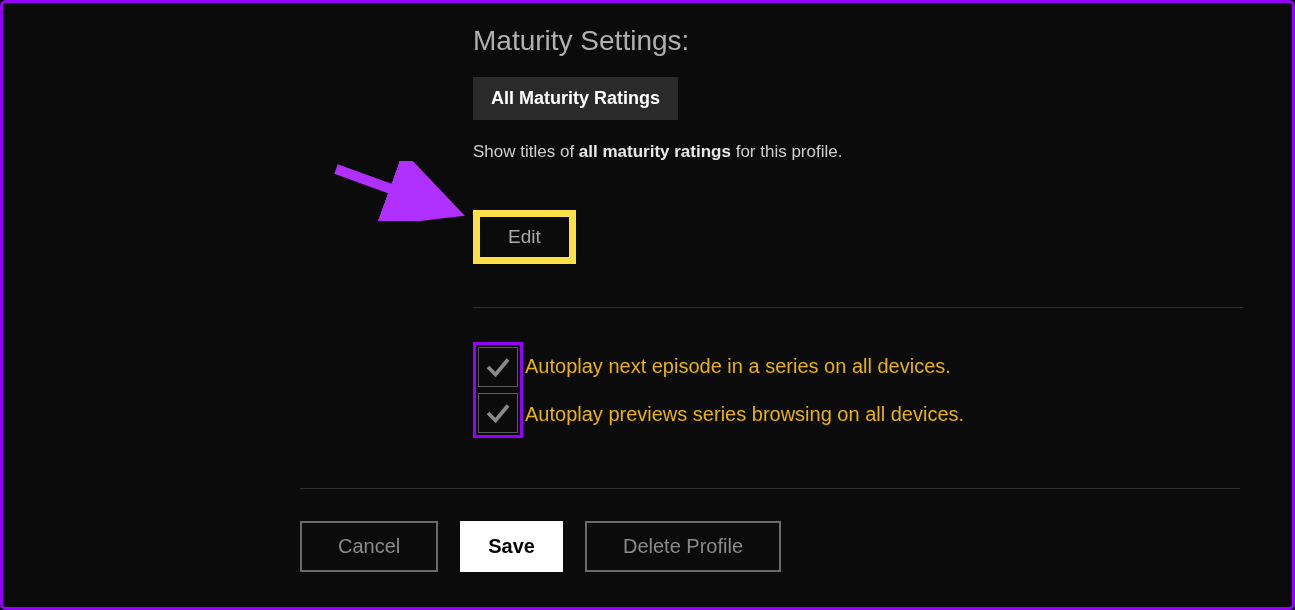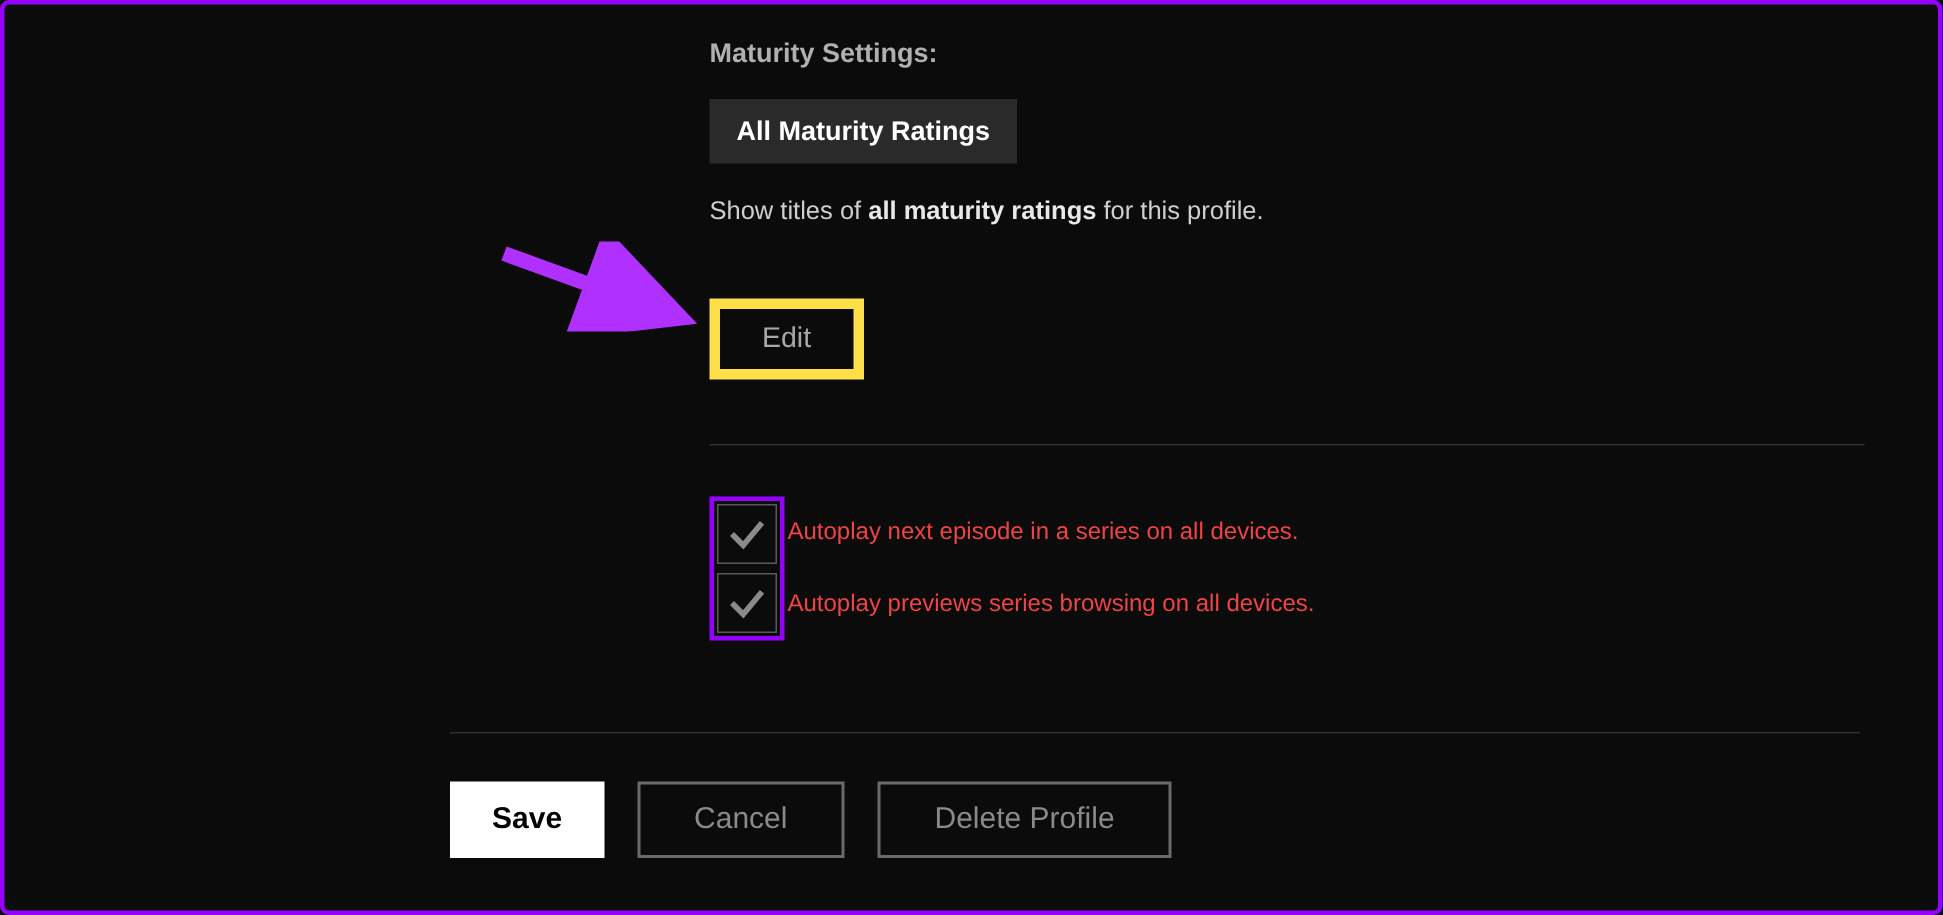--- a/index.html
+++ b/index.html
@@ -18,23 +18,23 @@
       position: relative;
       overflow: hidden;
     }
     .content {
       position: absolute;
       left: 470px;
       top: 22px;
       width: 770px;
     }
     .section-title {
-      font-size: 18px;
+      font-size: 28px;
       color: #b0b0b0;
-      font-weight: 700;
+      font-weight: 400;
       margin-bottom: 20px;
     }
     .rating-badge {
       display: inline-block;
       background: #2a2a2a;
       color: #fff;
       font-weight: 700;
       font-size: 18px;
       padding: 11px 18px;
       margin-bottom: 22px;
@@ -93,22 +93,22 @@
       height: 30px;
     }
     .labels-col {
       display: flex;
       flex-direction: column;
       justify-content: space-around;
       padding-left: 2px;
       margin-top: 6px;
     }
     .checkbox-label {
-      font-size: 16px;
-      color: #ef4444;
+      font-size: 20px;
+      color: #eab308;
       height: 48px;
       display: flex;
       align-items: center;
       text-align: center;
     }
     .arrow {
       position: absolute;
       left: 328px;
       top: 158px;
       width: 140px;
@@ -193,16 +193,16 @@
         <div class="checkbox-label">Autoplay next episode in a series on all devices.</div>
         <div class="checkbox-label">Autoplay previews series browsing on all devices.</div>
       </div>
     </div>
   </div>
 </div>
 
 <hr class="footer-divider">
 
 <div class="footer-buttons">
+  <button class="btn btn-secondary">Cancel</button>
   <button class="btn btn-primary">Save</button>
-  <button class="btn btn-secondary">Cancel</button>
   <button class="btn btn-secondary">Delete Profile</button>
 </div>
 
 </body></html>

